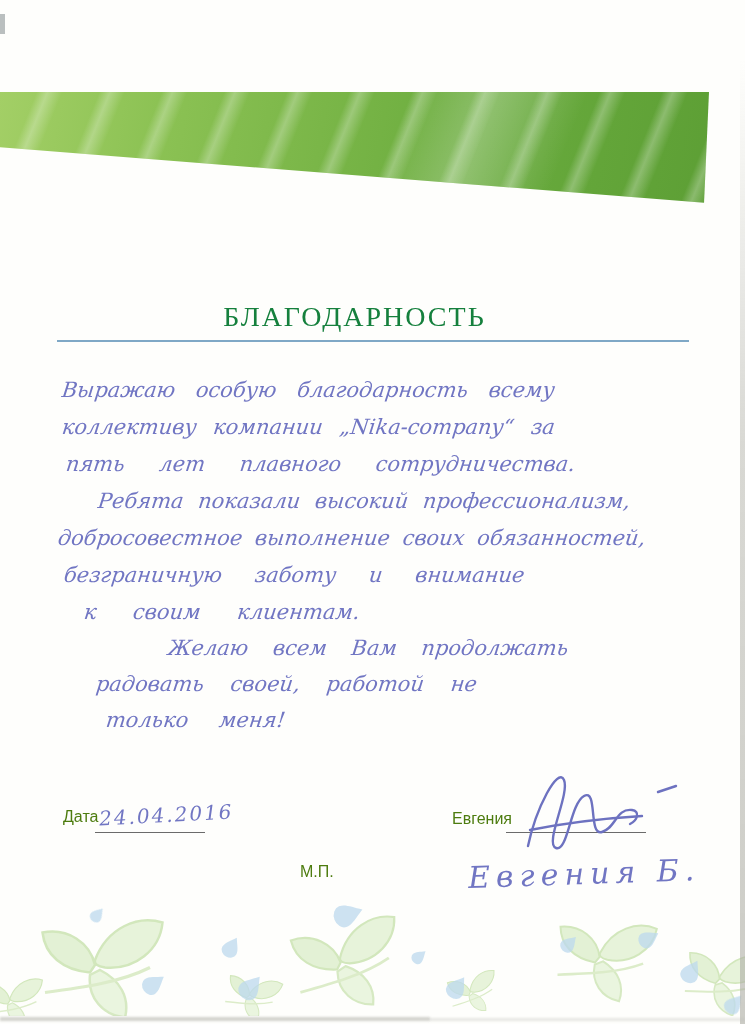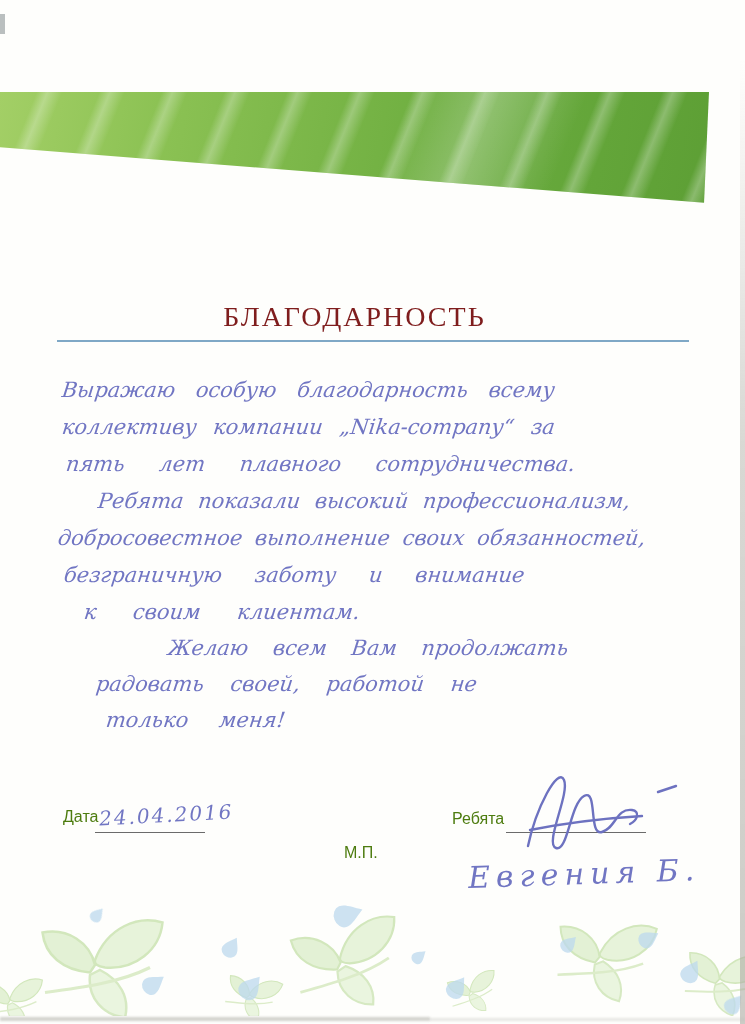--- a/index.html
+++ b/index.html
@@ -22,21 +22,21 @@
         rgba(255,255,255,.28) 44px,
         rgba(255,255,255,0) 58px),
       linear-gradient(112deg,rgba(255,255,255,0) 55%,rgba(255,255,255,.25) 66%,rgba(255,255,255,0) 78%);
   }
   
   .logo{position:absolute;left:20px;top:125px;width:250px;height:160px;}
   
   .title{
     position:absolute;left:0;top:301px;width:709px;text-align:center;
     font-family:"Liberation Serif",serif;font-size:28px;letter-spacing:2px;
-    color:#7f1d1d;
+    color:#15803d;
   }
   .title-rule{
     position:absolute;left:57px;top:340px;width:632px;height:2px;
     background:#7fa8c6;
   }
   
   .hw{
     position:absolute;white-space:nowrap;
     font-family:"DejaVu Serif",serif;font-style:italic;
     font-size:21px;color:#7176c3;transform:skewX(-7deg);
@@ -51,21 +51,21 @@
   .hw-l8{left:168px;top:636px;word-spacing:18px;}
   .hw-l9{left:96px;top:672px;word-spacing:20px;}
   .hw-l10{left:106px;top:708px;word-spacing:24px;}
   
   .plabel{
     position:absolute;font-family:Liberation Sans, sans-serif;
     font-size:16px;color:#4d7c0f;
   }
   .date-label{left:63px;top:808px;}
   .sign-label{left:452px;top:810px;}
-  .stamp-label{left:300px;top:844px;margin-left:44px;}
+  .stamp-label{left:300px;top:863px;}
   .date-line{position:absolute;left:95px;top:806px;width:110px;height:26px;border-bottom:1.5px solid #6b6b6b;}
   .sign-line{position:absolute;left:506px;top:806px;width:140px;height:26px;border-bottom:1.5px solid #6b6b6b;}
   .date-value{
     position:absolute;left:99px;top:803px;
     font-family:"DejaVu Serif",serif;font-style:italic;
     font-size:20px;color:#7176c3;letter-spacing:2px;transform:rotate(-3deg);
   }
   .signature-svg{position:absolute;left:500px;top:758px;width:180px;height:100px;}
   .signed-name{
     position:absolute;left:468px;top:856px;
@@ -106,21 +106,21 @@
     <div class="hw hw-l7">к своим клиентам.</div>
     <div class="hw hw-l8">Желаю всем Вам продолжать</div>
     <div class="hw hw-l9">радовать своей, работой не</div>
     <div class="hw hw-l10">только меня!</div>
   </div>
 
   <div class="plabel date-label">Дата</div>
   <div class="date-line"></div>
   <div class="date-value">24.04.2016</div>
 
-  <div class="plabel sign-label">Ребята</div>
+  <div class="plabel sign-label">Евгения</div>
   <div class="sign-line"></div>
   <svg class="signature-svg" viewBox="0 0 180 100">
     <g fill="none" stroke="#6d72c0" stroke-width="2.4" stroke-linecap="round">
       <path d="M28,88 C36,50 58,8 64,22 C70,36 44,86 56,90 C68,94 70,46 84,38 C98,30 88,78 102,74 C116,70 116,50 132,52 C140,53 138,62 130,66"></path>
       <path d="M30,72 C70,64 110,60 142,58"></path>
       <path d="M158,34 L176,28"></path>
     </g>
   </svg>
 
   <div class="plabel stamp-label">М.П.</div>

